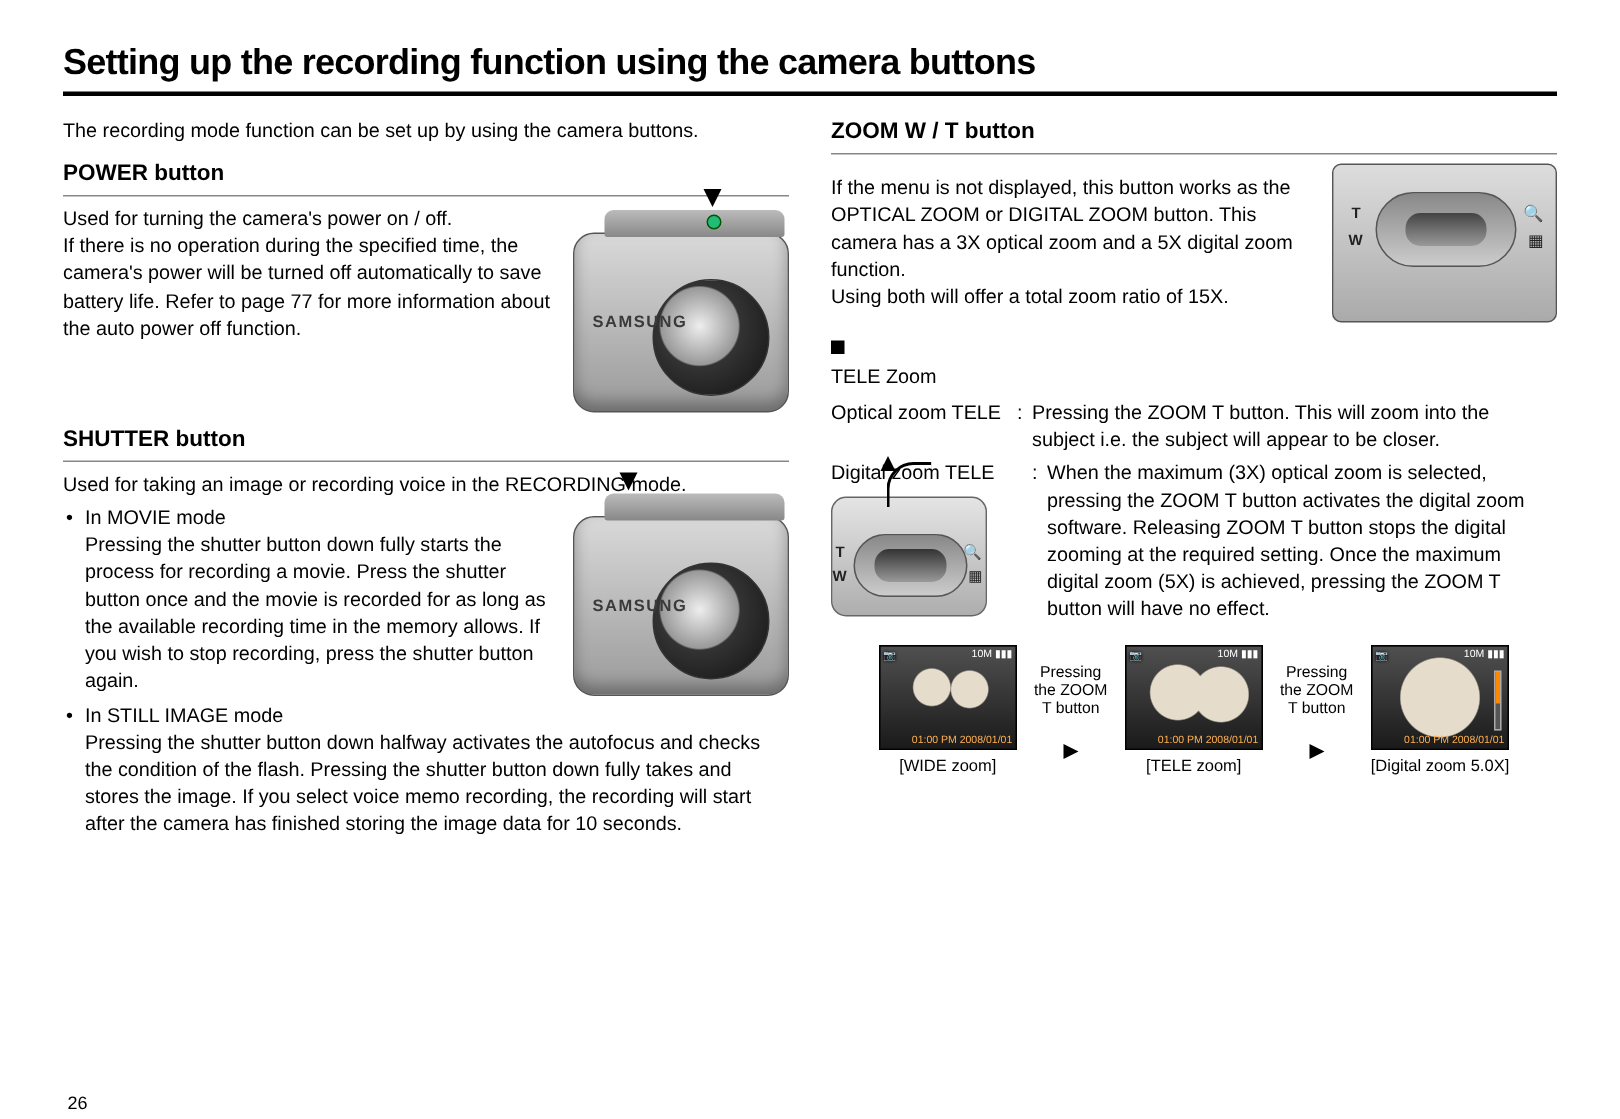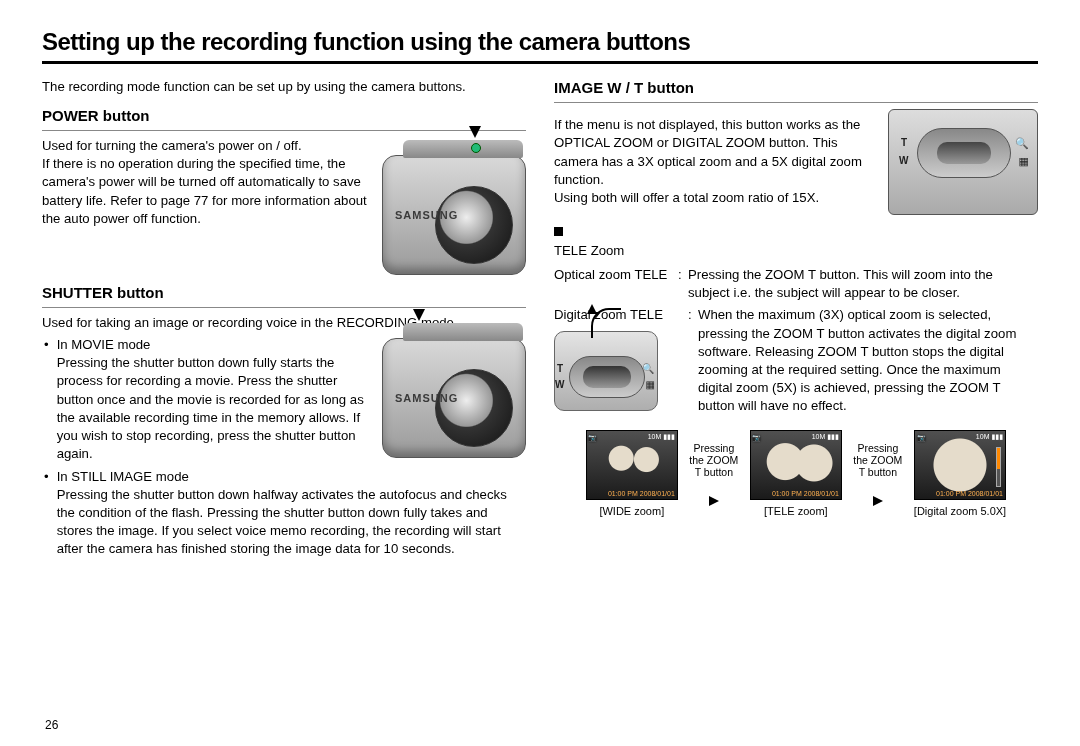--- a/index.html
+++ b/index.html
@@ -117,21 +117,21 @@
                       linear-gradient(#505050,#1a1a1a);}
   .shot.digi { background-image: radial-gradient(circle at 50% 50%, #e5dccb 26px, transparent 27px),
                       linear-gradient(#505050,#1a1a1a);}
   .shot .zbar { position:absolute; right:4px; top:16px; width:5px; height:40px; background:#555; border:1px solid #aaa;}
   .shot .zbar .fill{ position:absolute; left:0; top:0; width:100%; height:55%; background:#f80;}
   .caption { font-size:11px; }
   .press-lbl { width:56px; font-size:10.5px; line-height:1.15; text-align:center;}
   .arrow-r { width:0;height:0;border-top:5px solid transparent;border-bottom:5px solid transparent;border-left:10px solid #000; margin-top:3px;}
   .press-block{display:flex;flex-direction:column;align-items:center;gap:15px;}
 
-  .page-num { position:absolute; bottom:14px; left:45px; font-size:12px; }
+  .page-num { position:absolute; bottom:4px; left:45px; font-size:12px; }
 </style>
 </head>
 <body>
 
 <div class="page">
   <h1 class="page-title">Setting up the recording function using the camera buttons</h1>
 
   <div class="cols">
 
     <div class="col">
@@ -146,21 +146,21 @@
           <div class="pwr-dot"></div>
           <div class="arrow-down arrow-pwr"></div>
           <div class="lens"></div>
           <span class="brand">SAMSUNG</span>
         </div>
       </div>
 
       <h2 class="sec" style="">SHUTTER button</h2>
       <p>Used for taking an image or recording voice in the RECORDING mode.</p>
 
-      <div style="display:flex; gap:12px; align-items:center;">
+      <div style="display:flex; gap:12px; align-items:flex-end;">
         <ul class="bullets" style="flex:1">
           <li>
             <div class="li-body">
               <div class="li-head">In MOVIE mode</div>
               <div class="li-text">Pressing the shutter button down fully starts the process for recording a movie. Press the shutter button once and the movie is recorded for as long as the available recording time in the memory allows. If you wish to stop recording, press the shutter button again.</div>
             </div>
           </li>
         </ul>
         <div class="camera">
           <div class="top"></div>
@@ -174,21 +174,21 @@
         <li>
           <div class="li-body">
             <div class="li-head">In STILL IMAGE mode</div>
             <div class="li-text">Pressing the shutter button down halfway activates the autofocus and checks the condition of the flash. Pressing the shutter button down fully takes and stores the image. If you select voice memo recording, the recording will start after the camera has finished storing the image data for 10 seconds.</div>
           </div>
         </li>
       </ul>
     </div>
 
     <div class="col">
-      <h2 class="sec" style="margin-top:0">IMAGE W / T button</h2>
+      <h2 class="sec" style="margin-top:0">ZOOM W / T button</h2>
 
       <div class="zoom-block">
         <div class="zoom-text">
           <p>If the menu is not displayed, this button works as the OPTICAL ZOOM or DIGITAL ZOOM button. This camera has a 3X optical zoom and a 5X digital zoom function.</p>
           <p>Using both will offer a total zoom ratio of 15X.</p>
         </div>
         <div class="zoom-pad">
           <div class="pill"></div>
             <div class="bar"></div>
           <span class="lbl lblT">T</span>

